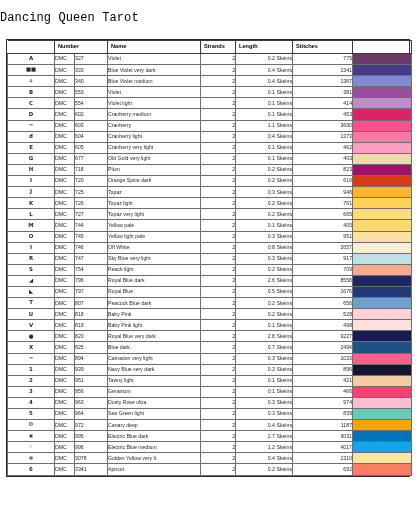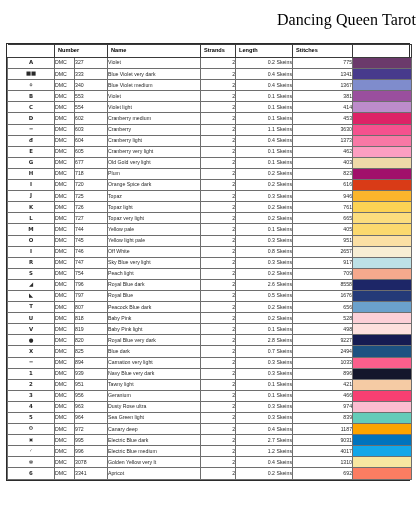--- a/index.html
+++ b/index.html
@@ -15,29 +15,29 @@
     overflow: hidden;
   }
   .page {
     position: relative;
     width: 416px;
     height: 529px;
     background: #ffffff;
     box-sizing: border-box;
   }
   .doc-title {
-    text-align: right;
-    font-size: 16px;
+    text-align: left;
+    font-size: 12px;
     font-weight: 400;
     letter-spacing: 0.1px;
     color: #000000;
     padding-top: 11px;
     padding-bottom: 0;
     margin: 0;
-    font-family: Liberation Serif, serif;
+    font-family: Liberation Mono, monospace;
   }
   .table-wrap {
     margin: 14px 6px 0 6px;
     border: 1px solid #2b2b2b;
     box-sizing: border-box;
   }
   table.floss {
     border-collapse: collapse;
     width: 404px;
     table-layout: fixed;

